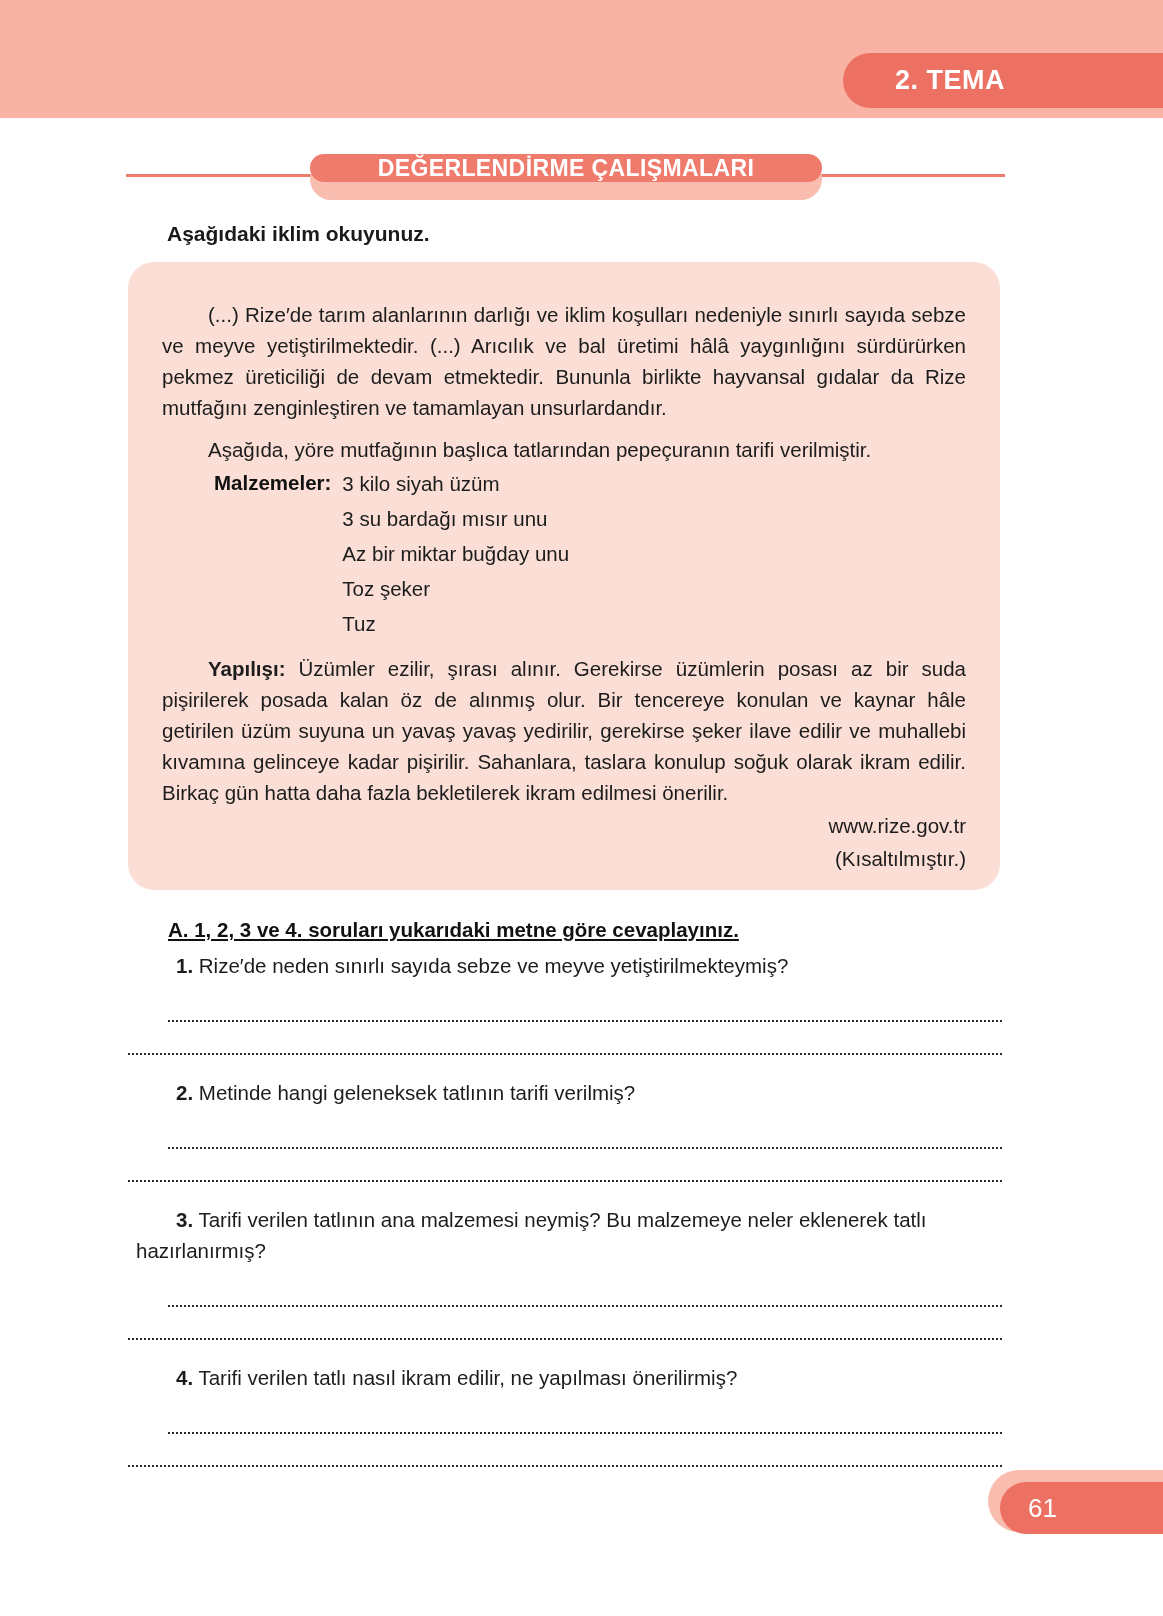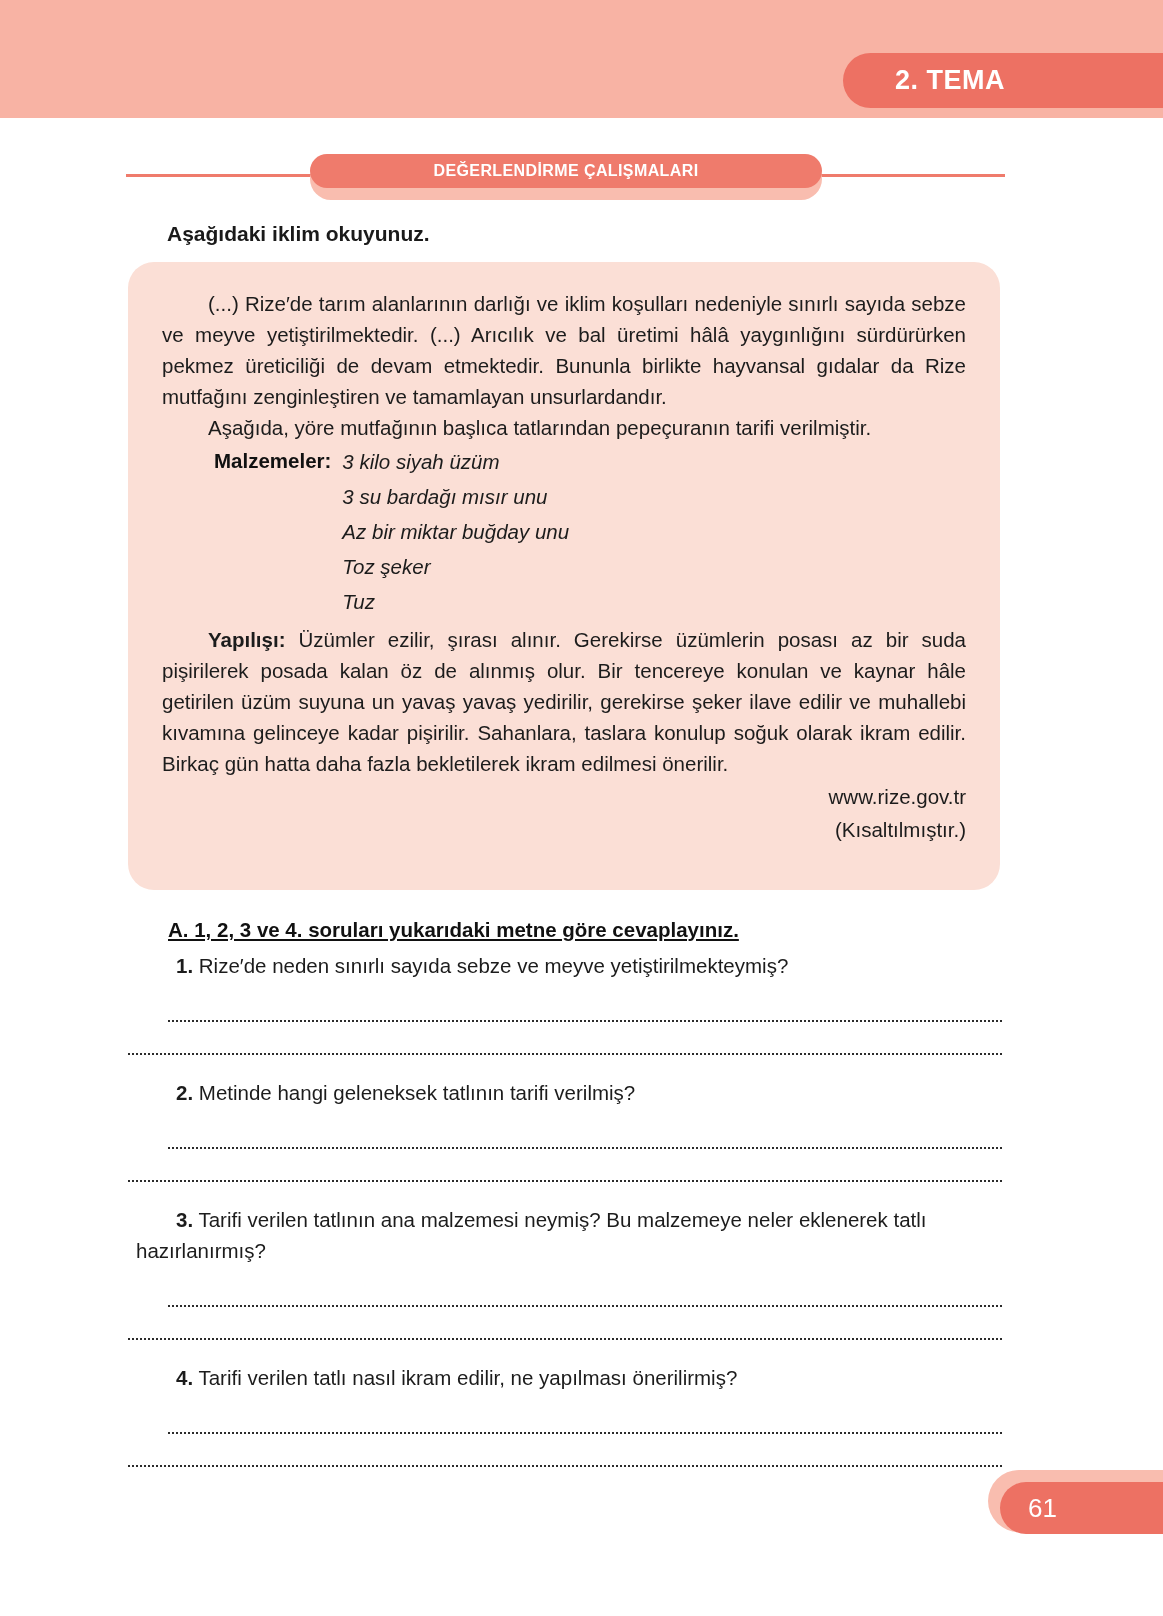--- a/index.html
+++ b/index.html
@@ -66,25 +66,25 @@
     width: 512px;
     height: 42px;
     background: #f9bdaf;
     border-radius: 21px;
   }
   .title-pill {
     position: absolute;
     left: 310px;
     top: 154px;
     width: 512px;
-    height: 34px;
+    height: 28px;
     background: #ef7b6c;
     border-radius: 21px;
     color: #ffffff;
-    font-size: 16px;
+    font-size: 23px;
     font-weight: bold;
     letter-spacing: 0.4px;
     display: flex;
     align-items: center;
     justify-content: center;
   }
 
   
   .instruction {
     position: absolute;
@@ -108,21 +108,21 @@
     padding: 26px 34px 18px 34px;
   }
   .body-text {
     font-size: 20.5px;
     line-height: 31px;
     color: #1c1c1c;
     text-align: justify;
     text-justify: inter-word;
     margin: 0;
   }
-  .body-text.indent { text-indent: 46px; }
+  .body-text.indent { text-indent: 46px; margin-top: 11px; }
 
   .recipe-title {
     font-size: 20.5px;
     font-weight: bold;
     color: #111;
     margin: 4px 0 2px 202px;
   }
   .ing-table {
     margin: 0;
     border-collapse: collapse;
@@ -139,21 +139,20 @@
   .ing-list {
     list-style: none;
     margin: 0;
     padding: 0;
   }
   .ing-list li {
     font-size: 20.5px;
     line-height: 35px;
     color: #1c1c1c;
     white-space: nowrap;
-    font-style: italic;
   }
   .prep {
     margin-top: 4px;
   }
   .prep b { font-weight: bold; }
   .source {
     font-size: 20.5px;
     line-height: 31px;
     color: #1c1c1c;
     text-align: right;

